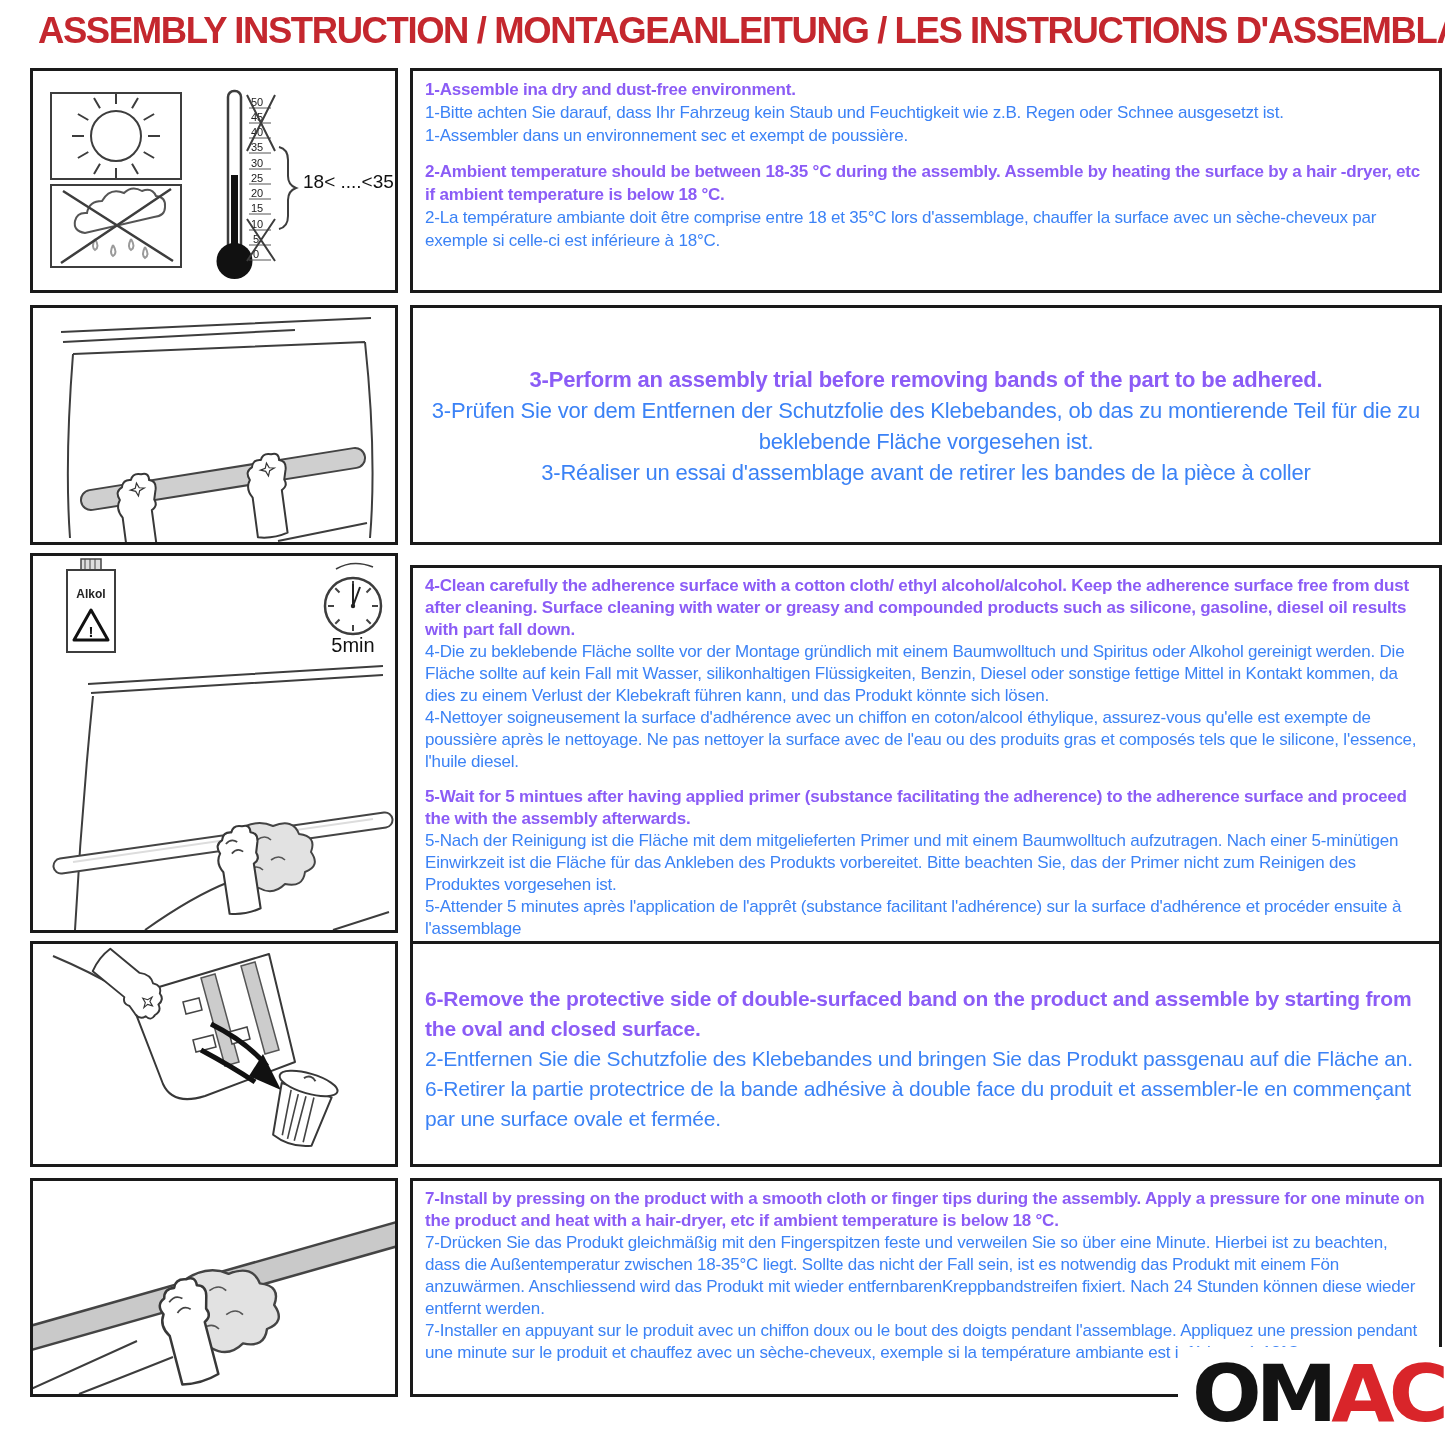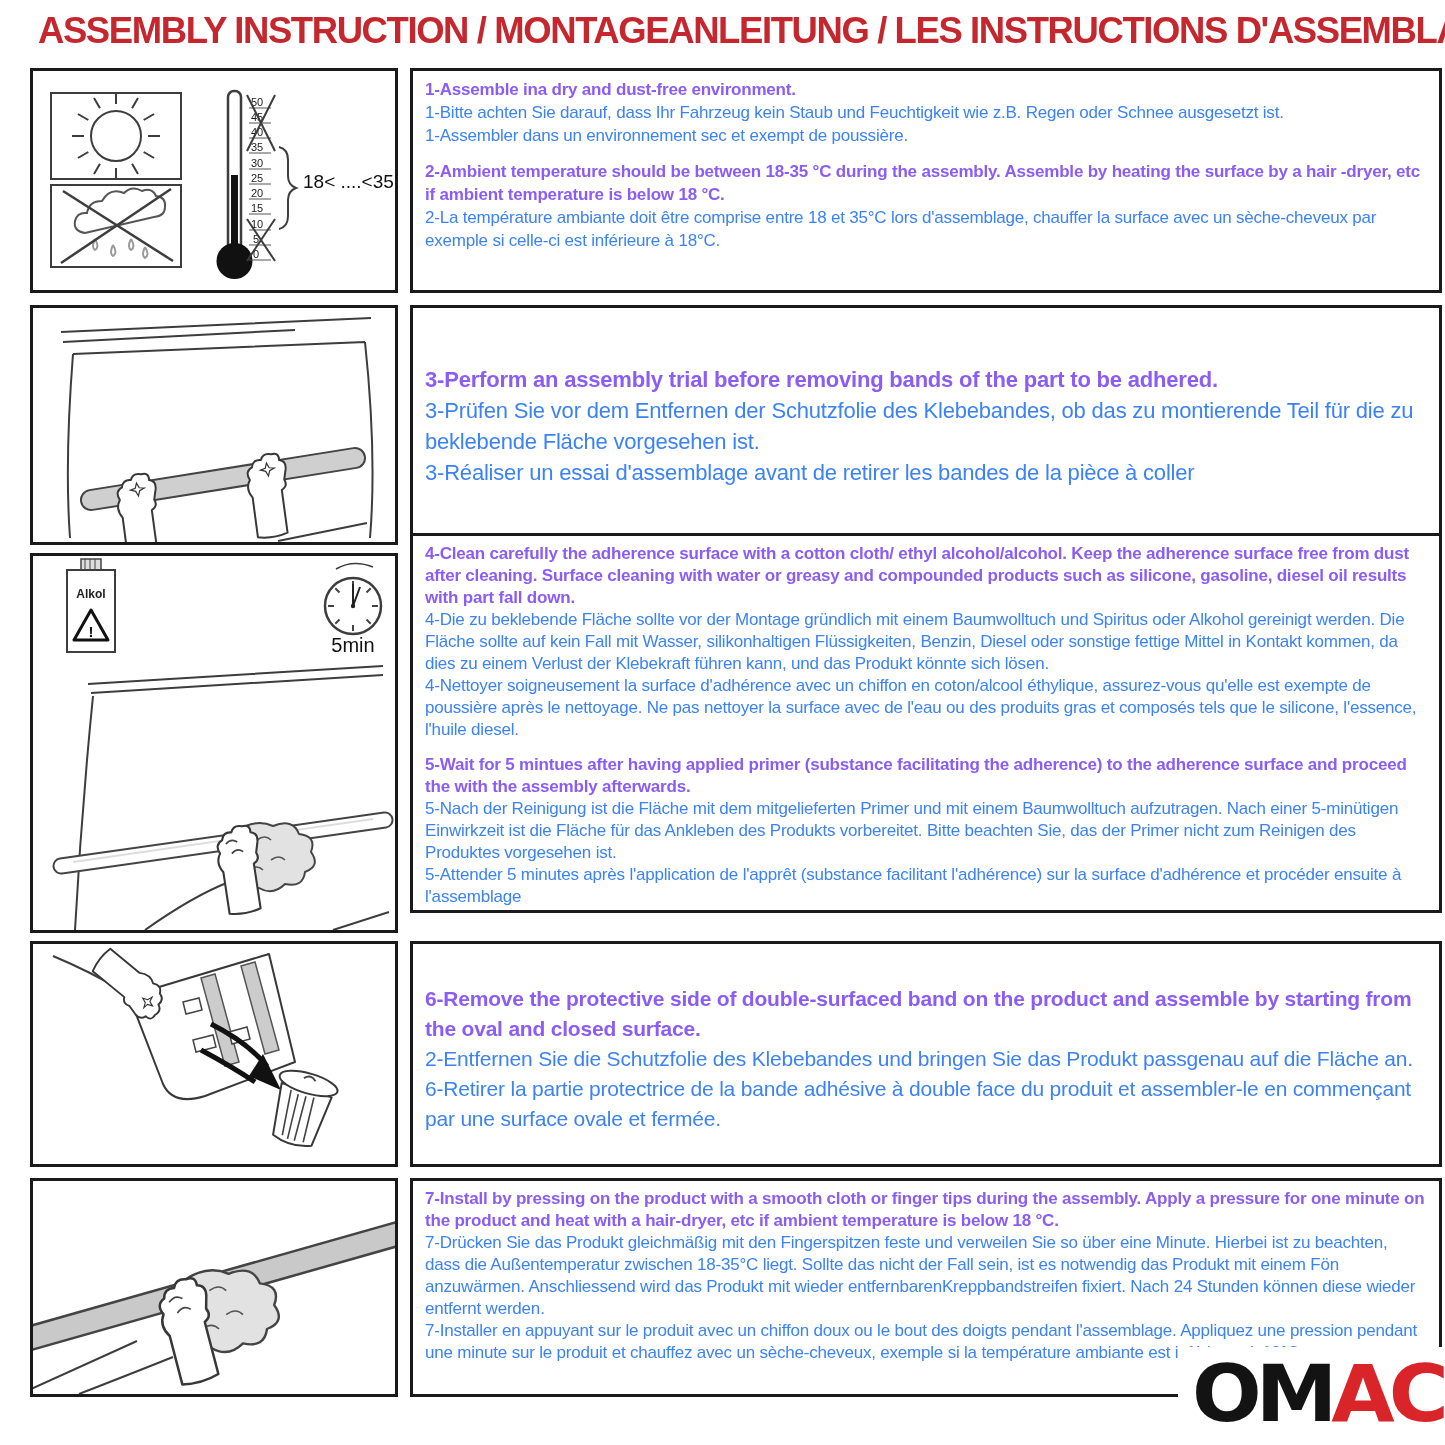--- a/index.html
+++ b/index.html
@@ -14,29 +14,29 @@
   .illus svg { display:block; }
 
   .txt { padding:7px 12px 0 12px; }
   .txt p { margin:0; }
   .t { font-size:17px; line-height:23px; color:#3b82f6; letter-spacing:-0.2px; }
   .b { font-weight:bold; color:#8b5cf6; }
   .gap { height:13px; }
   .big  { font-size:22px; line-height:31px; }
   .med  { font-size:21px; line-height:30px; }
   #tx3 .t, #tx5 .t { line-height:22px; }
-  #tx2 .txt { padding-top:56px; }
+  #tx2 .txt { padding-top:56px;text-align:center; }
   #tx4 .txt { padding-top:40px; }
 
   #il1 { left:30px;  top:68px;   width:368px;  height:225px; }
   #tx1 { left:410px; top:68px;   width:1032px; height:225px; }
   #il2 { left:30px;  top:305px;  width:368px;  height:240px; }
   #tx2 { left:410px; top:305px;  width:1032px; height:240px; }
   #il3 { left:30px;  top:553px;  width:368px;  height:380px; }
-  #tx3 { left:410px; top:533px;  width:1032px; height:380px; }
+  #tx3 { left:410px; top:565px;  width:1032px; height:380px; }
   #il4 { left:30px;  top:941px;  width:368px;  height:226px; }
   #tx4 { left:410px; top:941px;  width:1032px; height:226px; }
   #il5 { left:30px;  top:1178px; width:368px;  height:219px; }
   #tx5 { left:410px; top:1178px; width:1032px; height:219px; }
 
   #logo { position:absolute; left:1178px; top:1342px; width:265px; height:100px; background:#fff;
           z-index:5; display:flex; align-items:center; justify-content:flex-end;
           font-family:"DejaVu Sans", sans-serif; font-weight:bold; font-size:82px;
           letter-spacing:-6px; line-height:96px; transform:scaleY(0.95); transform-origin:center bottom; }
   #logo .lg-black { color:#131313; }

